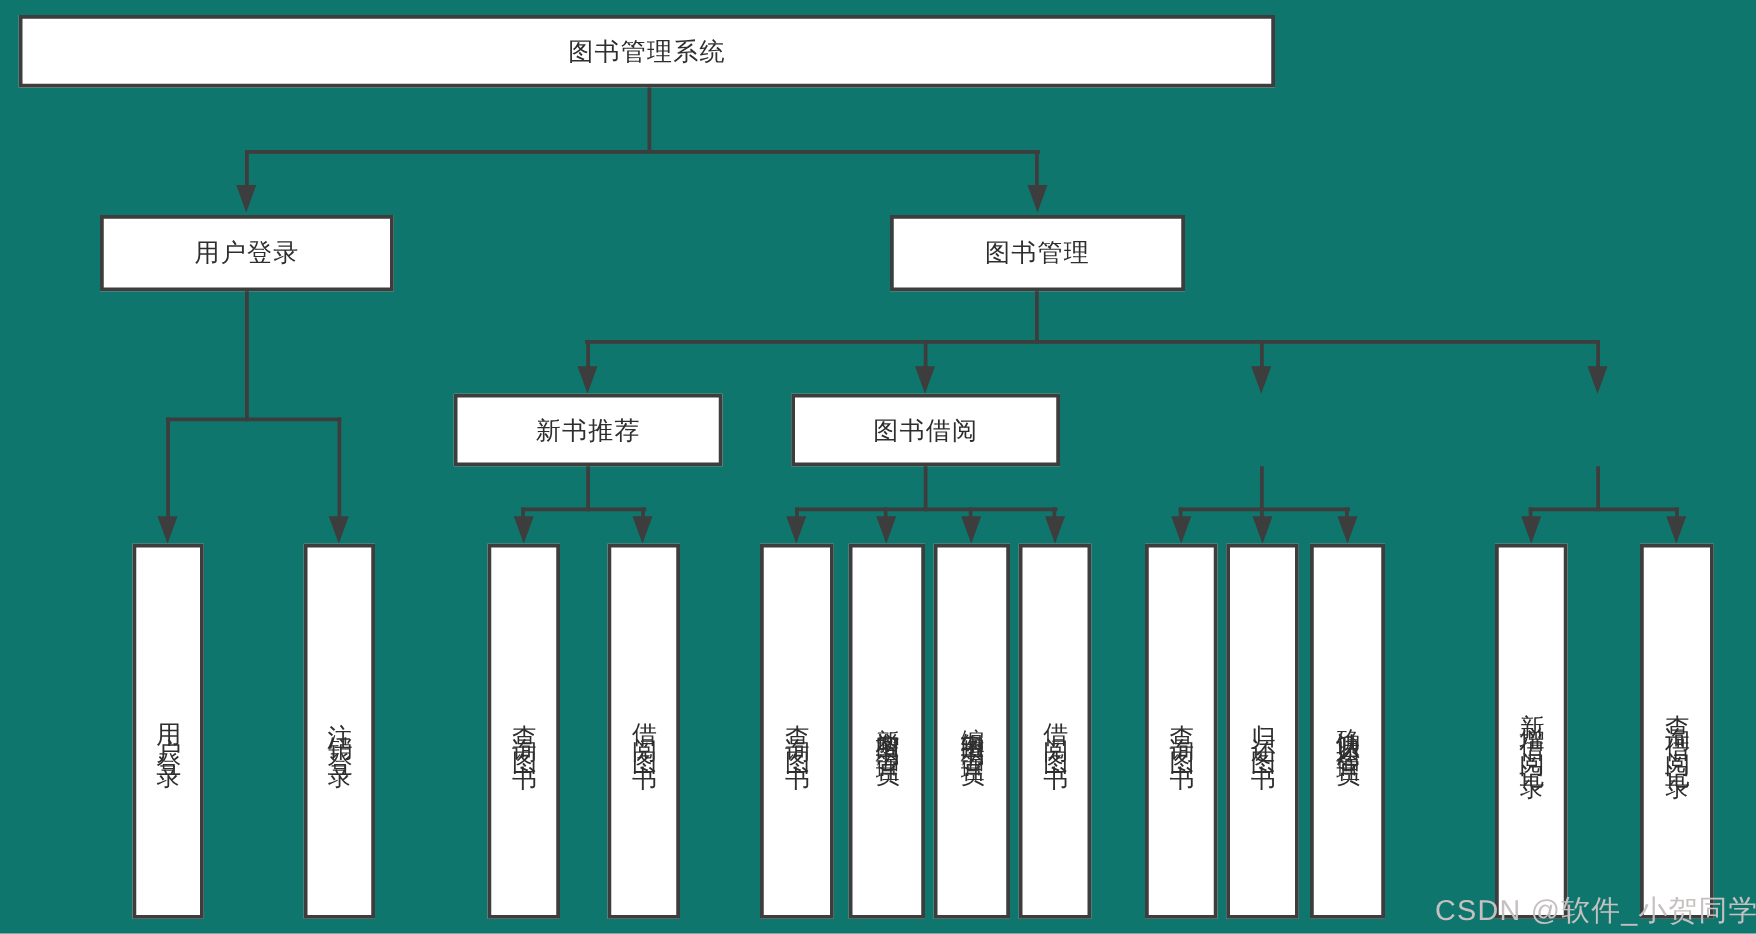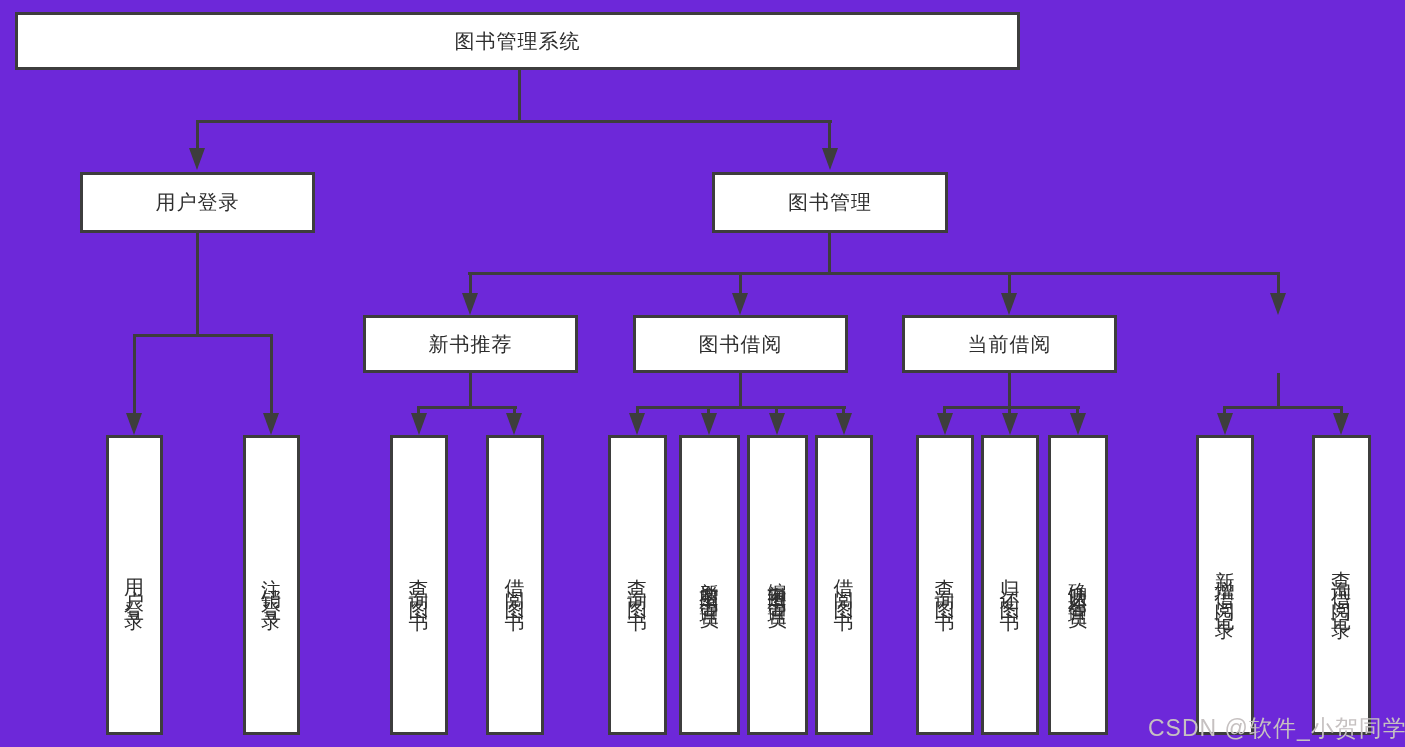--- a/index.html
+++ b/index.html
@@ -1,19 +1,19 @@
 <!DOCTYPE html>
 <html><head>
 <meta charset="utf-8">
 <style>
   html,body{margin:0;padding:0;background:#ffffff;}
   .canvas{
     position:relative;
     width:1405px;height:747px;
-    background:#6d28d9;
+    background:#0f766e;
     font-family:"Liberation Sans","DejaVu Sans",sans-serif;
     overflow:hidden;
   }
   .box{
     position:absolute;
     background:#ffffff;
     border:3px solid #3d3d3d;
     box-sizing:border-box;
     display:flex;
     align-items:center;
@@ -94,23 +94,20 @@
   <div class="arrow" style="left:1001px;top:293px;"></div>
   <div class="vline" style="left:1277px;top:272px;height:22px;"></div>
   <div class="arrow" style="left:1270px;top:293px;"></div>
 
   <div class="box" style="left:633px;top:315px;width:215px;height:58px;">
     <span class="label">图书借阅</span>
   </div>
   <div class="box" style="left:363px;top:315px;width:215px;height:58px;">
     <span class="label">新书推荐</span>
   </div>
-  <div class="box" style="left:902px;top:315px;width:215px;height:58px;">
-    <span class="label">当前借阅</span>
-  </div>
 
   <div class="vline" style="left:469px;top:373px;height:36px;"></div>
   <div class="hline" style="left:417px;top:406px;width:100px;"></div>
   <div class="vline" style="left:417px;top:406px;height:9px;"></div>
   <div class="arrow" style="left:411px;top:413px;"></div>
   <div class="vline" style="left:513px;top:406px;height:9px;"></div>
   <div class="arrow" style="left:506px;top:413px;"></div>
 
   <div class="box vbox ls-wide" style="left:390px;top:435px;width:58px;height:300px;">
     <span class="label">查询图书</span>

